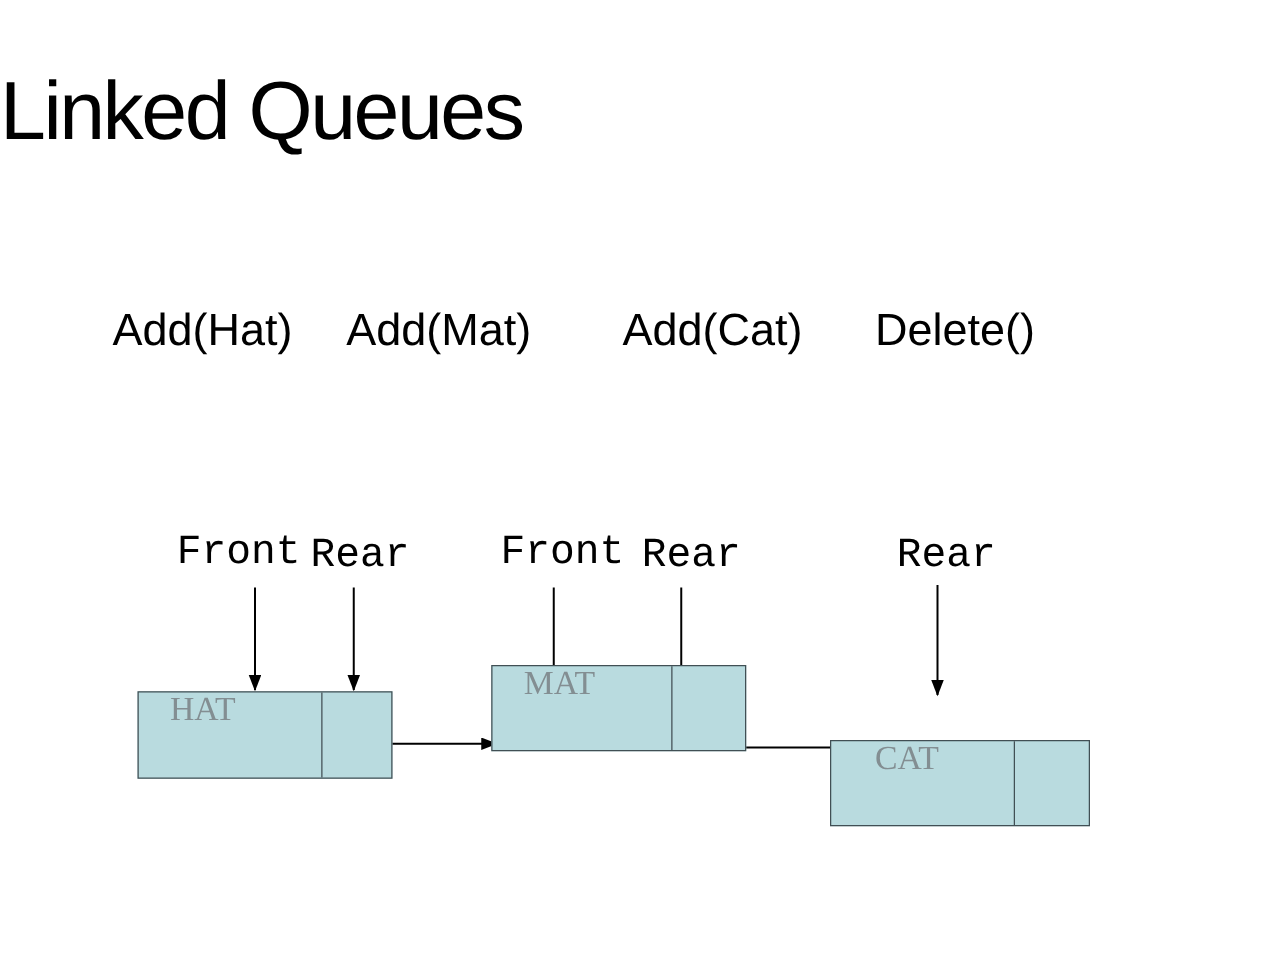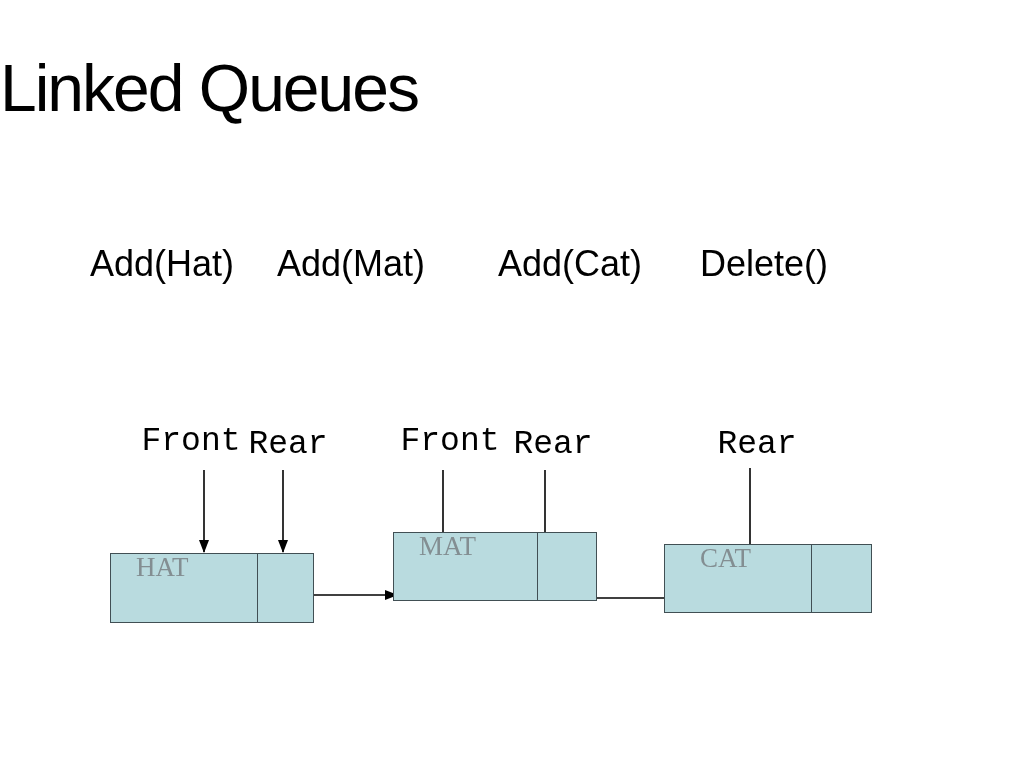--- a/index.html
+++ b/index.html
@@ -131,20 +131,20 @@
     <div class="node-pointer-cell"></div>
   </div>
 
   <div class="node" style="left:393px; top:532px; width:204px; height:69px">
     <div class="node-data-cell" style="width:143px; padding-left:25px">
       <span class="node-value">MAT</span>
     </div>
     <div class="node-pointer-cell"></div>
   </div>
 
-  <div class="node" style="left:664px; top:544px; width:208px; height:69px">
+  <div class="node" style="left:664px; top:592px; width:208px; height:69px">
     <div class="node-data-cell" style="width:146px; padding-left:35px">
       <span class="node-value">CAT</span>
     </div>
     <div class="node-pointer-cell"></div>
   </div>
 
 </div>
 
 </body></html>

